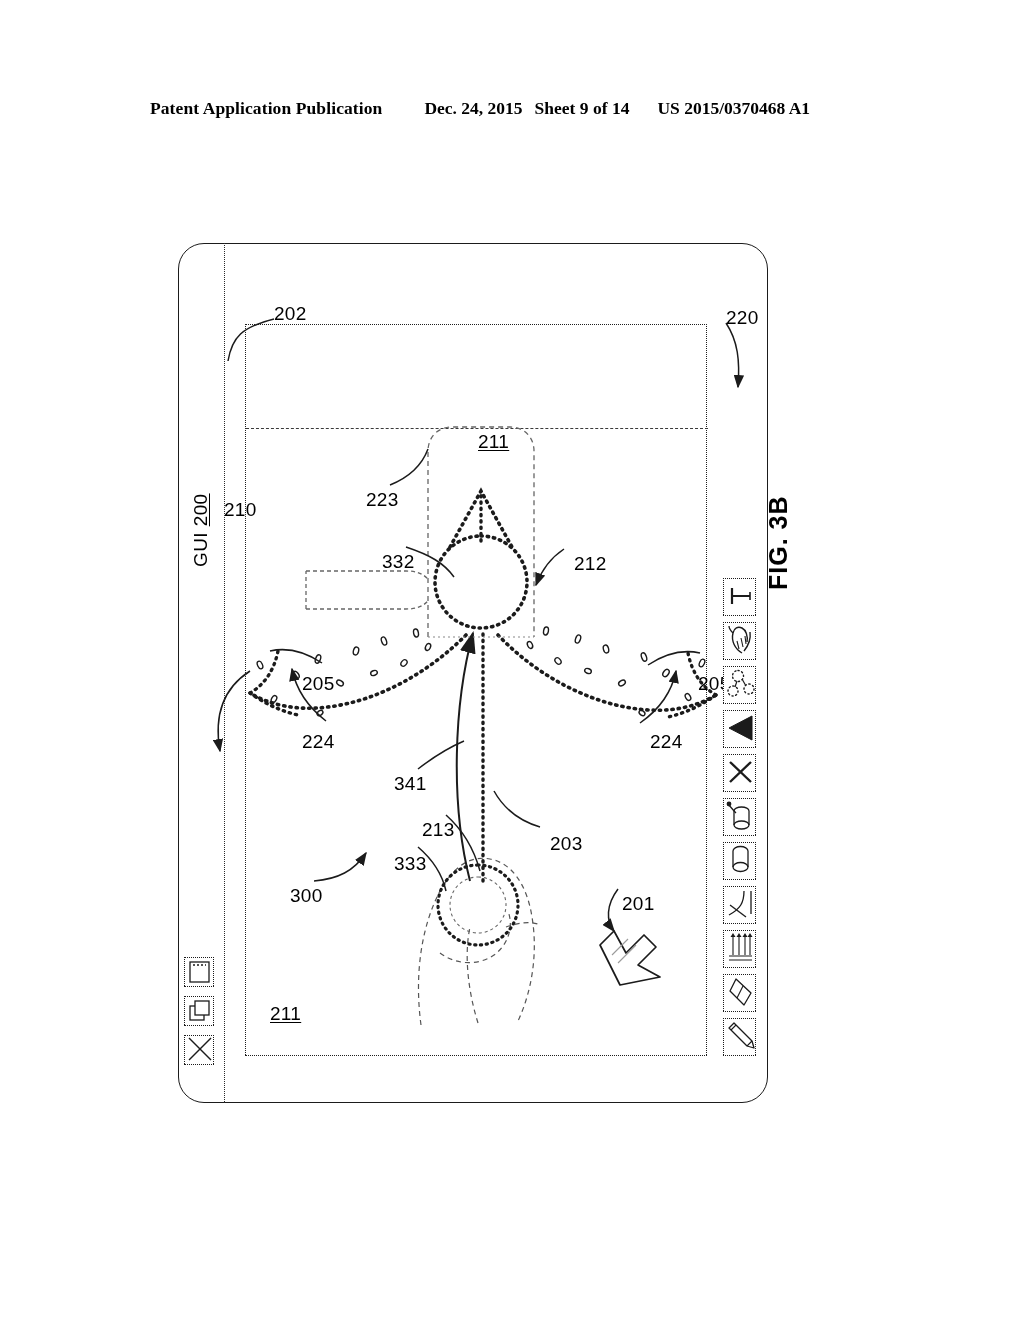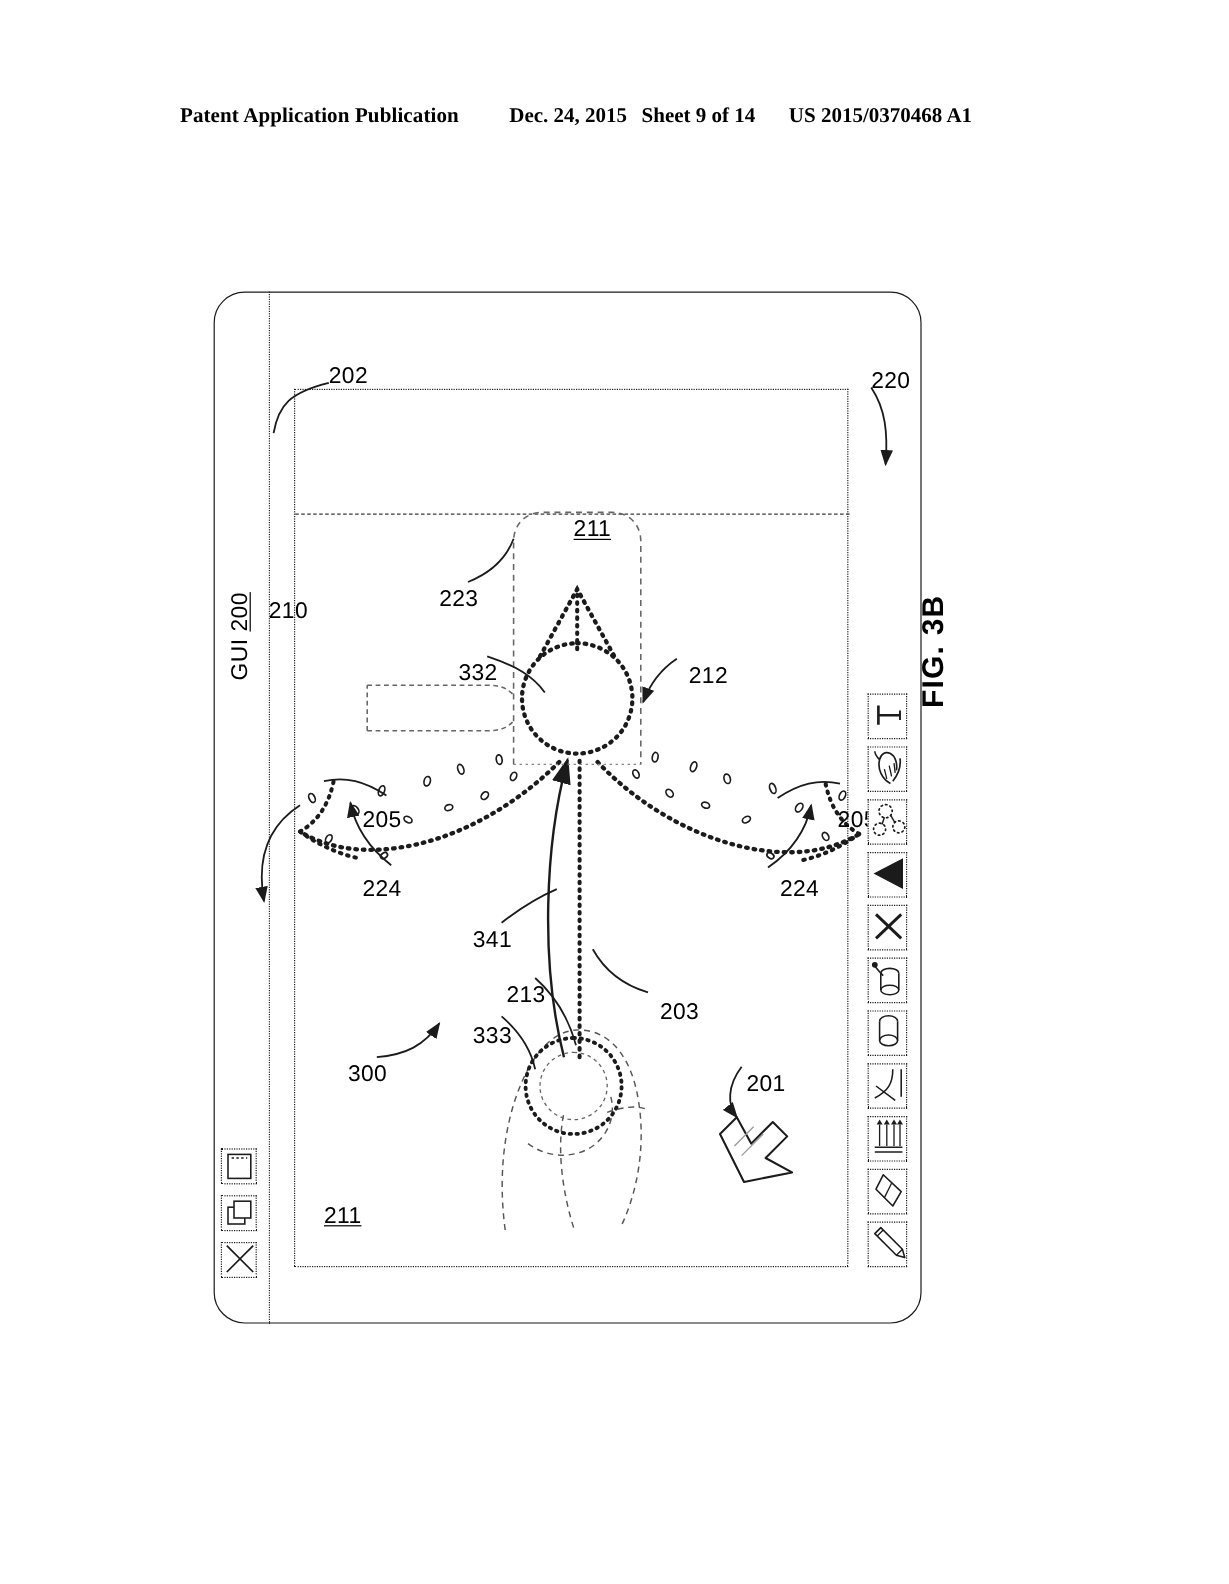--- a/index.html
+++ b/index.html
@@ -5,21 +5,21 @@
   html,body{margin:0;padding:0;background:#ffffff;}
   body{width:1024px;height:1320px;position:relative;
        font-family:"Liberation Serif",serif;color:#000;}
 
   
   #page-header{position:absolute;left:0;top:86px;width:960px;
      display:flex;justify-content:center;align-items:baseline;
      font-family:"Liberation Serif",serif;font-weight:bold;font-size:17.5px;}
   #page-header .h-pub{letter-spacing:.1px;}
   #page-header .h-date{margin-left:42px;}
-  #page-header .h-sheet{margin-left:12px;}
+  #page-header .h-sheet{margin-left:12px;margin-top:12px;}
   #page-header .h-num{margin-left:28px;}
 
   
   #fig-caption{position:absolute;left:764px;top:590px;
      font-family:"Liberation Sans",sans-serif;font-size:25px;font-weight:600;
      transform:rotate(-90deg);transform-origin:left top;
      white-space:nowrap;letter-spacing:1px;}
 
   
   #stage{position:absolute;left:178px;top:1103px;

